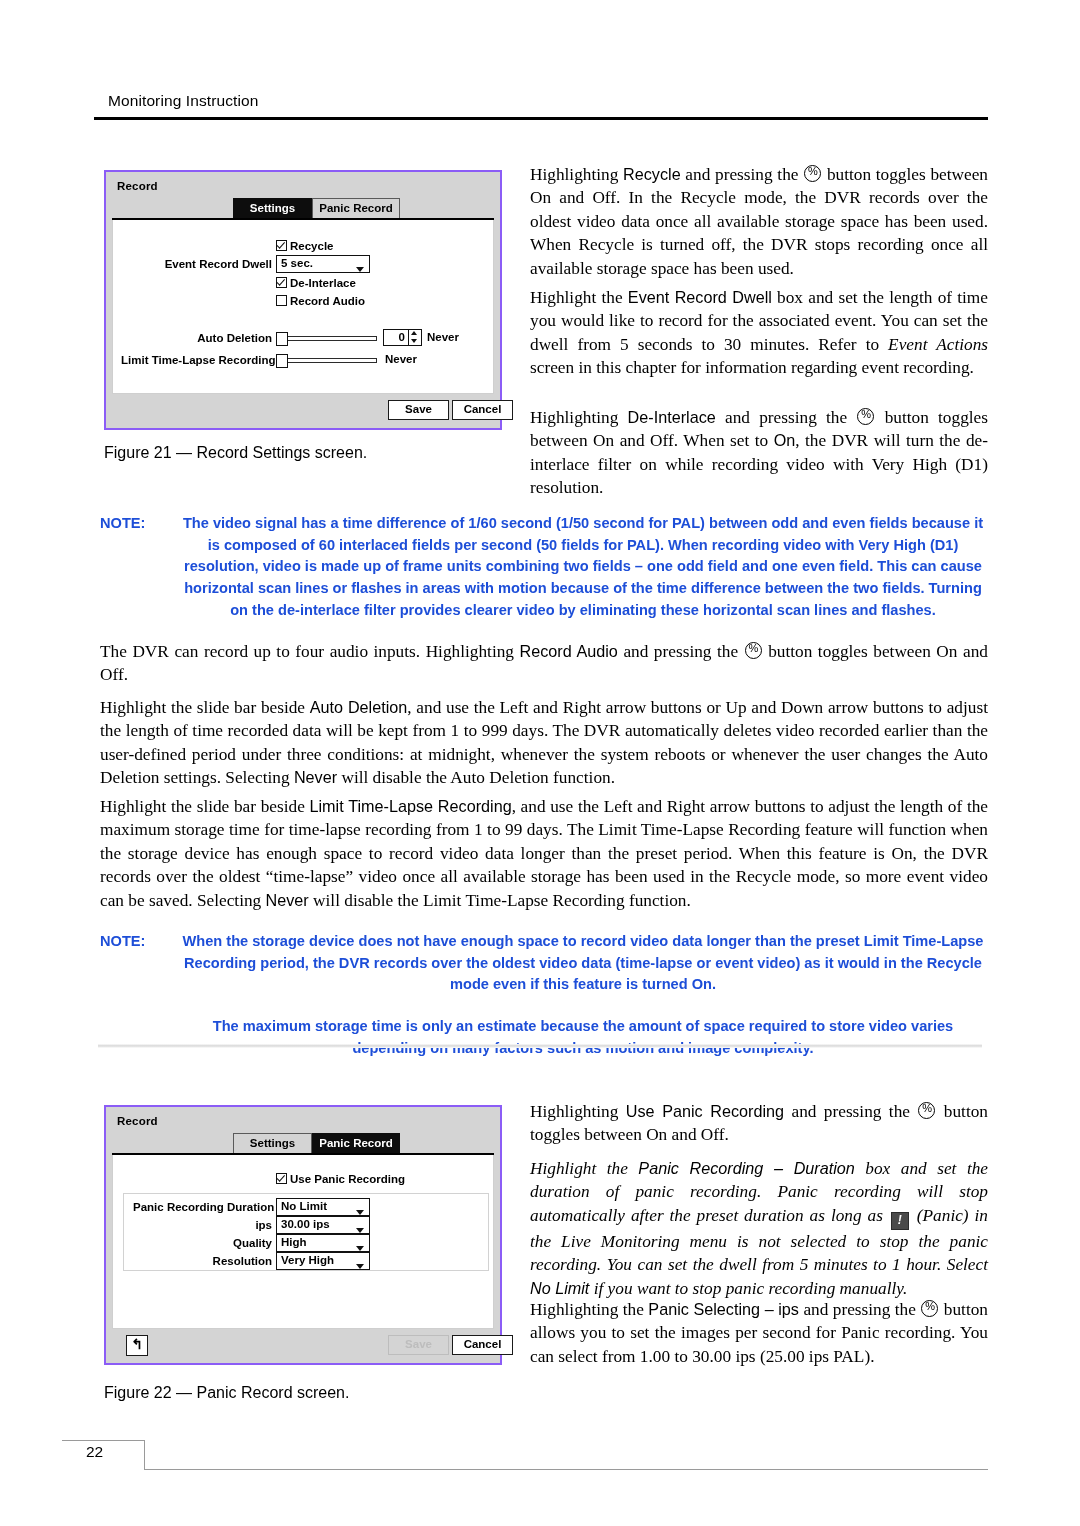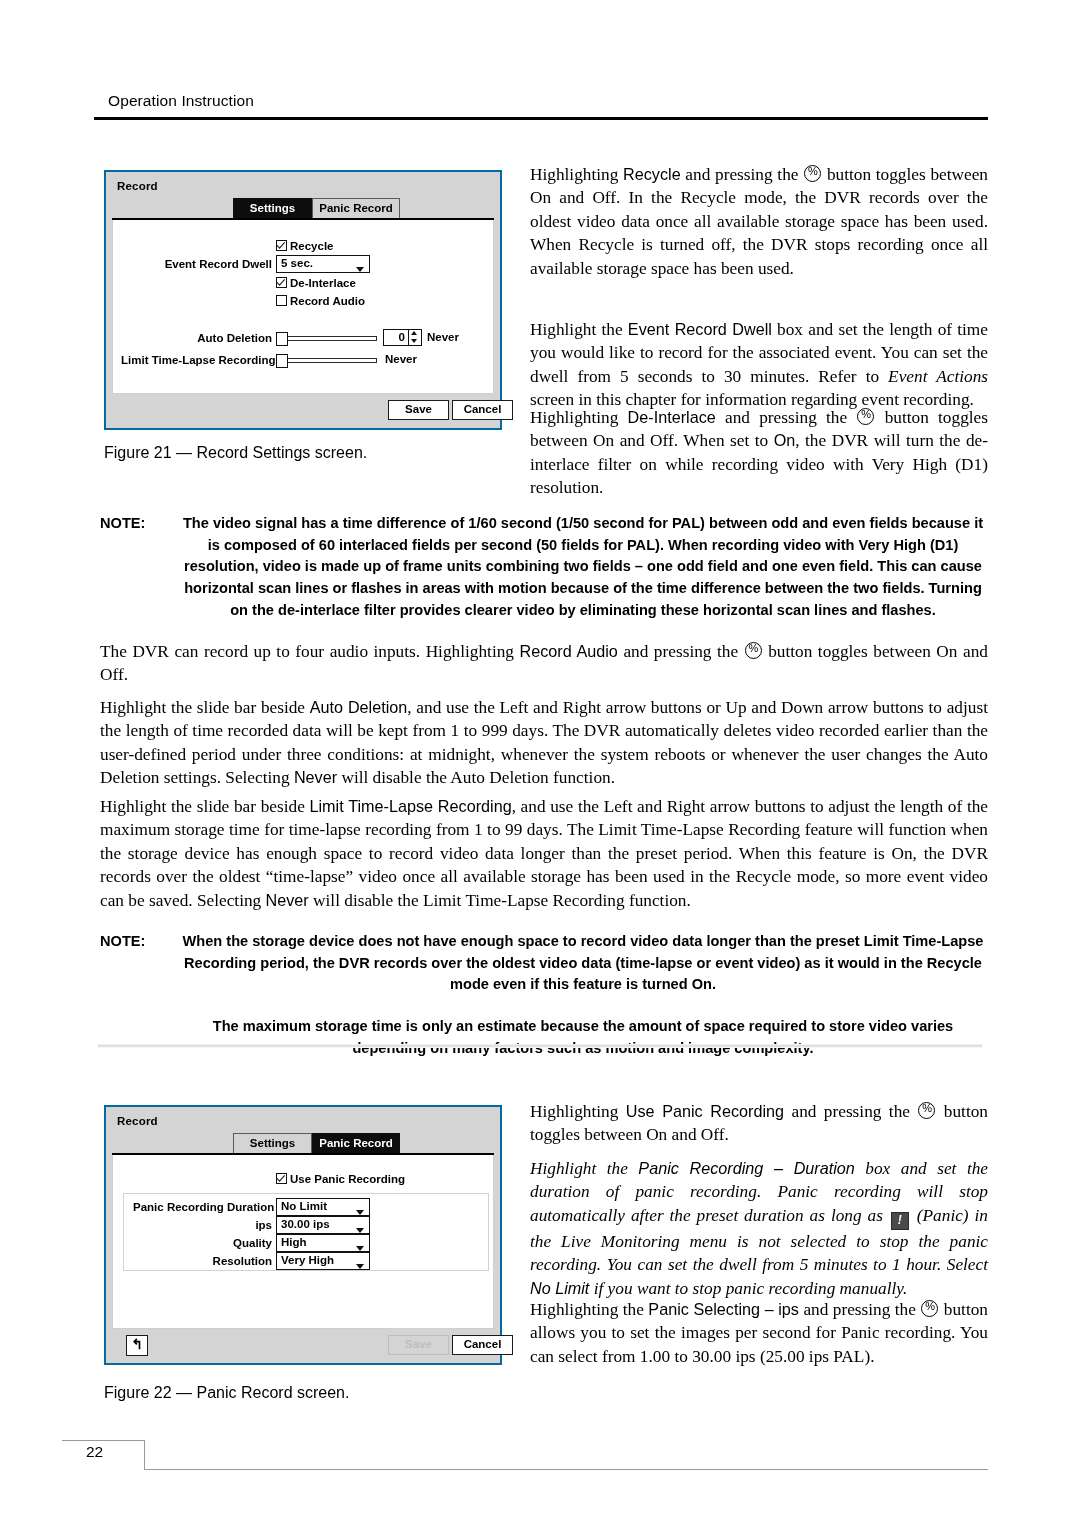--- a/index.html
+++ b/index.html
@@ -97,21 +97,21 @@
     text-align: center;
   }
 
   
   .note {
     position: absolute;
     font-family: "Liberation Sans", sans-serif;
     font-weight: bold;
     font-size: 14.6px;
     line-height: 21.7px;
-    color: #000000;
+    color: #1d4ed8;
   }
   .note-label {
     position: absolute;
     left: 0;
     top: 0;
     font-family: "Liberation Sans", sans-serif;
     font-weight: bold;
     font-size: 14.6px;
   }
   .note-body {
@@ -135,21 +135,21 @@
     position: absolute;
     font-family: "Liberation Sans", sans-serif;
     font-size: 16px;
     color: #000;
   }
 
   
   .dvr {
     position: absolute;
     background: #d4d4d4;
-    border: 2px solid #0369a1;
+    border: 2px solid #8b5cf6;
     box-sizing: border-box;
     font-family: "Liberation Sans", sans-serif;
     color: #000;
   }
   .dvr-title {
     position: absolute;
     left: 11px;
     top: 8px;
     font-size: 11.5px;
     font-weight: bold;
@@ -379,21 +379,21 @@
     top: 1443px;
     font-family: "Liberation Sans", sans-serif;
     font-size: 15.5px;
   }
 </style>
 </head>
 <body>
 
 <div class="page">
 
-  <div class="running-head">Operation Instruction</div>
+  <div class="running-head">Monitoring Instruction</div>
   <div class="header-rule"></div>
 
   <div class="dvr" style="left:104px; top:170px; width:398px; height:260px;">
 
     <div class="dvr-title">Record</div>
 
     <div class="dvr-tabs">
       <div class="dvr-tab active" style="left:127px; width:79px;">Settings</div>
       <div class="dvr-tab" style="left:206px; width:88px;">Panic Record</div>
     </div>
@@ -442,21 +442,21 @@
       <div class="dvr-btn" style="left:334px; width:61px;">Cancel</div>
     </div>
   </div>
 
   <div class="fig-caption" style="left:104px; top:444px;">Figure 21 — Record Settings screen.</div>
 
   <div class="body-text" style="left:530px; top:163px; width:458px;">
     <span>Highlighting </span><span class="ui-term">Recycle</span><span> and pressing the </span><span class="btn-glyph"><span>%</span></span><span> button toggles between On and Off.  In the Recycle mode, the DVR records over the oldest video data once all available storage space has been used.  When Recycle is turned off, the DVR stops recording once all available storage space has been used.</span>
   </div>
 
-  <div class="body-text" style="left:530px; top:286px; width:458px;margin-top:32px;">
+  <div class="body-text" style="left:530px; top:286px; width:458px;">
     <span>Highlight the </span><span class="ui-term">Event Record Dwell</span><span> box and set the length of time you would like to record for the associated event.  You can set the dwell from 5 seconds to 30 minutes.  Refer to </span><span class="ital">Event Actions</span><span> screen in this chapter for information regarding event recording.</span>
   </div>
 
   <div class="body-text" style="left:530px; top:406px; width:458px;">
     <span>Highlighting </span><span class="ui-term">De-Interlace</span><span> and pressing the </span><span class="btn-glyph"><span>%</span></span><span> button toggles between On and Off.  When set to </span><span class="ui-term">On</span><span>, the DVR will turn the de-interlace filter on while recording video with Very High (D1) resolution.</span>
   </div>
 
   <div class="note" style="left:100px; top:513px; width:888px;">
     <span class="note-label">NOTE:</span>
     <div class="note-body">

